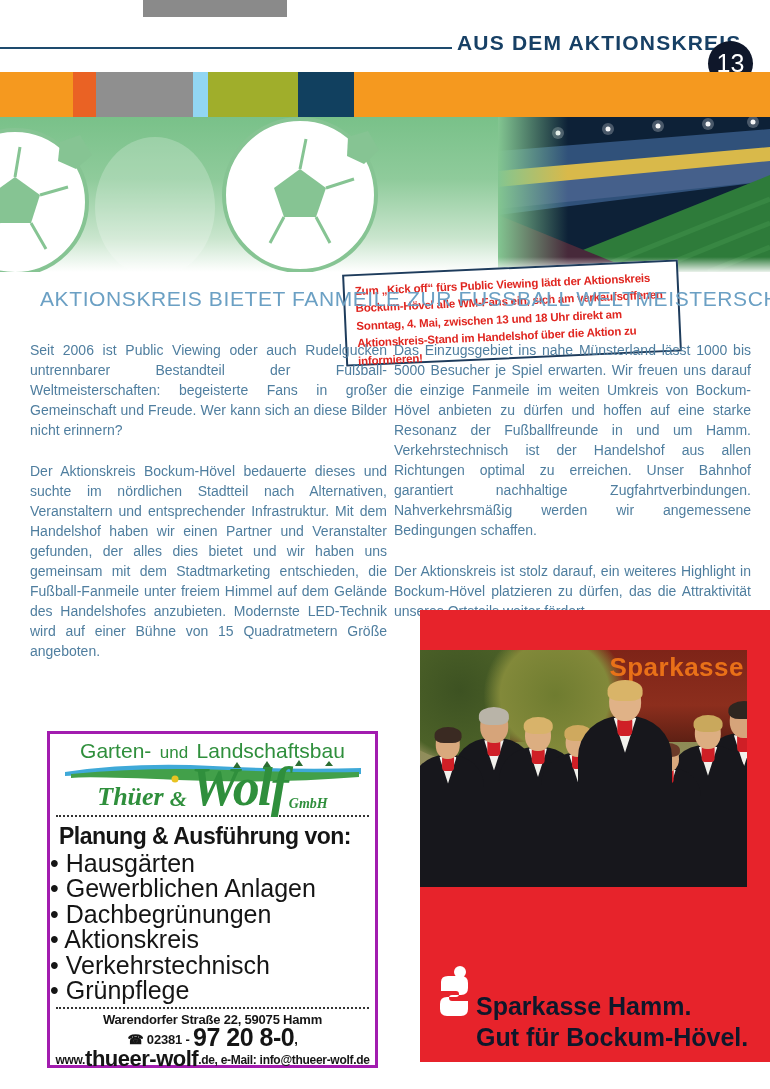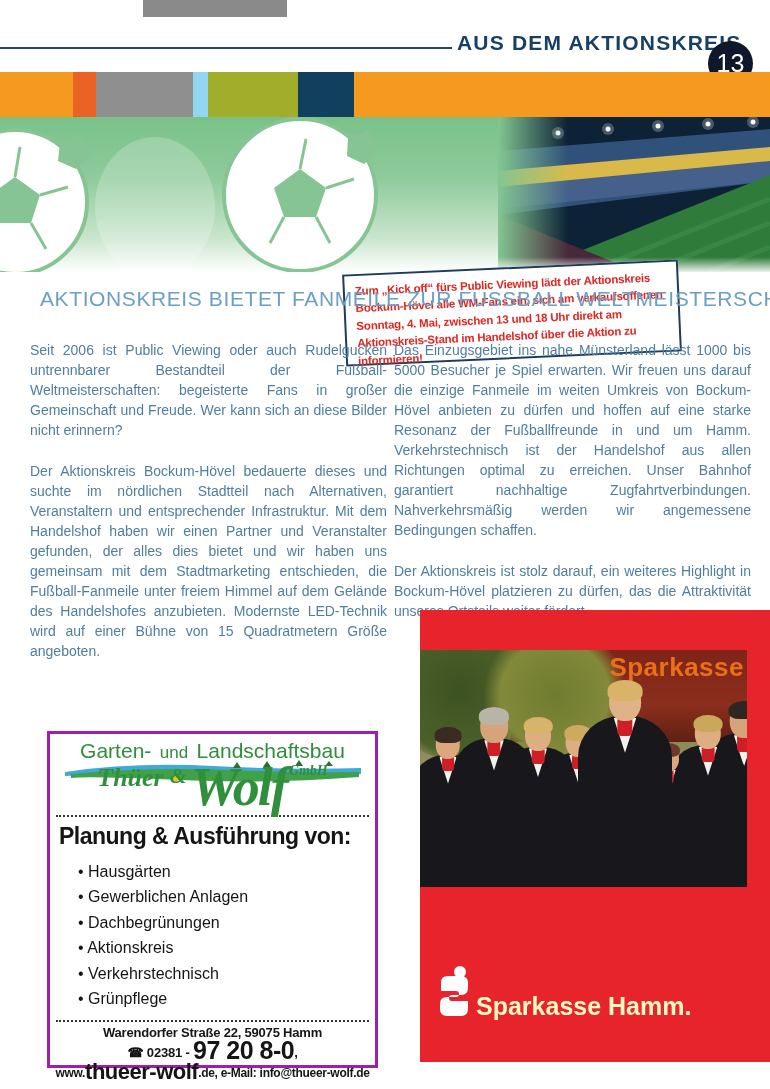--- a/index.html
+++ b/index.html
@@ -41,30 +41,30 @@
   .col p{margin:0 0 21px 0;}
 
   
   .ad-garten{position:absolute;left:47px;top:731px;width:331px;height:337px;background:#fff;
              border:3px solid #a21caf;box-sizing:border-box;color:#151515;}
   .garten-line1{text-align:center;color:#2f8f3c;margin-top:5px;white-space:nowrap;}
   .garten-line1 .t1{font-size:21px;}
   .garten-line1 .t2{font-size:17px;margin:0 4px;}
   .garten-line1 .t3{font-size:21px;}
   .garten-swoosh{display:block;margin:-4px auto 0 auto;}
-  .garten-brand{display:flex;align-items:flex-start;justify-content:center;margin-top:-22px;
+  .garten-brand{display:flex;align-items:flex-end;justify-content:center;margin-top:-22px;
                 color:#2f8f3c;font-family:"Liberation Serif",serif;font-style:italic;
                 font-weight:bold;}
   .garten-brand .b1{font-size:26px;}
   .garten-brand .bamp{font-size:22px;margin:0 4px 0 6px;}
   .garten-brand .b2{font-size:54px;letter-spacing:-2px;line-height:0.9;}
   .garten-brand .b3{font-size:14px;margin-left:2px;}
   .dotted{border-top:2px dotted #333;margin:3px 6px;}
   .garten-heading{font-size:23px;font-weight:bold;letter-spacing:-0.5px;padding:3px 0 1px 9px;}
-  .services{list-style:none;margin:8px;padding:0 0 0 20px;font-size:16px;line-height:25.5px;}
+  .services{list-style:none;margin:0;padding:0 0 0 0;font-size:25px;line-height:25.5px;}
   .services li::before{content:"• ";}
   .garten-footer{text-align:center;font-weight:bold;letter-spacing:-0.2px;}
   .g-address{font-size:13px;margin-top:3px;}
   .g-phone{font-size:13px;line-height:20px;}
   .g-phone .big{font-size:25px;vertical-align:-2px;letter-spacing:-0.5px;}
   .g-web{font-size:12px;line-height:18px;letter-spacing:-0.3px;}
   .g-web .big{font-size:22px;vertical-align:-2px;letter-spacing:-0.5px;}
 
   
   .ad-sparkasse{position:absolute;left:420px;top:610px;width:395px;height:452px;background:#e7232b;}
@@ -86,21 +86,21 @@
                 border-radius:50% 50% 35% 35%;}
   .person .body{position:absolute;top:calc(var(--h)*0.165);left:0;right:0;bottom:0;
                 background:#17171c;border-radius:45% 45% 8% 8% / 24% 24% 0 0;}
   .person .shirt{position:absolute;top:calc(var(--h)*0.175);left:50%;transform:translateX(-50%);
                  width:calc(var(--h)*0.11);height:calc(var(--h)*0.17);background:#f2f1ec;
                  clip-path:polygon(0 0,100% 0,50% 100%);}
   .person .scarf{position:absolute;top:calc(var(--h)*0.165);left:50%;transform:translateX(-50%);
                  width:calc(var(--h)*0.075);height:calc(var(--h)*0.10);background:#cf1f26;
                  border-radius:25%;}
   .sk-logo{position:absolute;left:13px;top:355px;}
-  .sk-slogan{position:absolute;left:56px;top:381px;color:#fef9c3;font-weight:bold;font-size:25px;
+  .sk-slogan{position:absolute;left:56px;top:381px;color:#0f172a;font-weight:bold;font-size:25px;
              line-height:31px;white-space:nowrap;}
   .page-bleed{position:absolute;left:757px;top:948px;width:13px;height:114px;background:#e7232b;}
 </style>
 </head>
 <body>
 
 <div class="page">
 
   <div class="top-gray-block"></div>
   <div class="header-rule"></div>
@@ -300,18 +300,19 @@
           <div class="head"></div>
           <div class="hair"></div>
         </div>
     </div>
     <svg class="sk-logo" width="40" height="56" viewBox="0 0 40 56">
       <circle cx="27" cy="7" r="6" fill="#ffffff"></circle>
       <path d="M8,17 q0,-6 7,-6 h13 q7,0 7,7 v5 q0,7 -7,7 h-9 q-3,0 -3,3 q0,3 3,3 h16 v8 q0,7 -7,7 H14 q-7,0 -7,-7 v-5 q0,-7 7,-7 h9 q3,0 3,-3 q0,-3 -3,-3 H8 Z" fill="#ffffff"></path>
     </svg>
     <div class="sk-slogan">
       <div>Sparkasse Hamm.</div>
+      <div>Gut für Bockum-Hövel.</div>
     </div>
   </div>
 
   <div class="page-bleed"></div>
 
 </div>
 
 </body></html>

